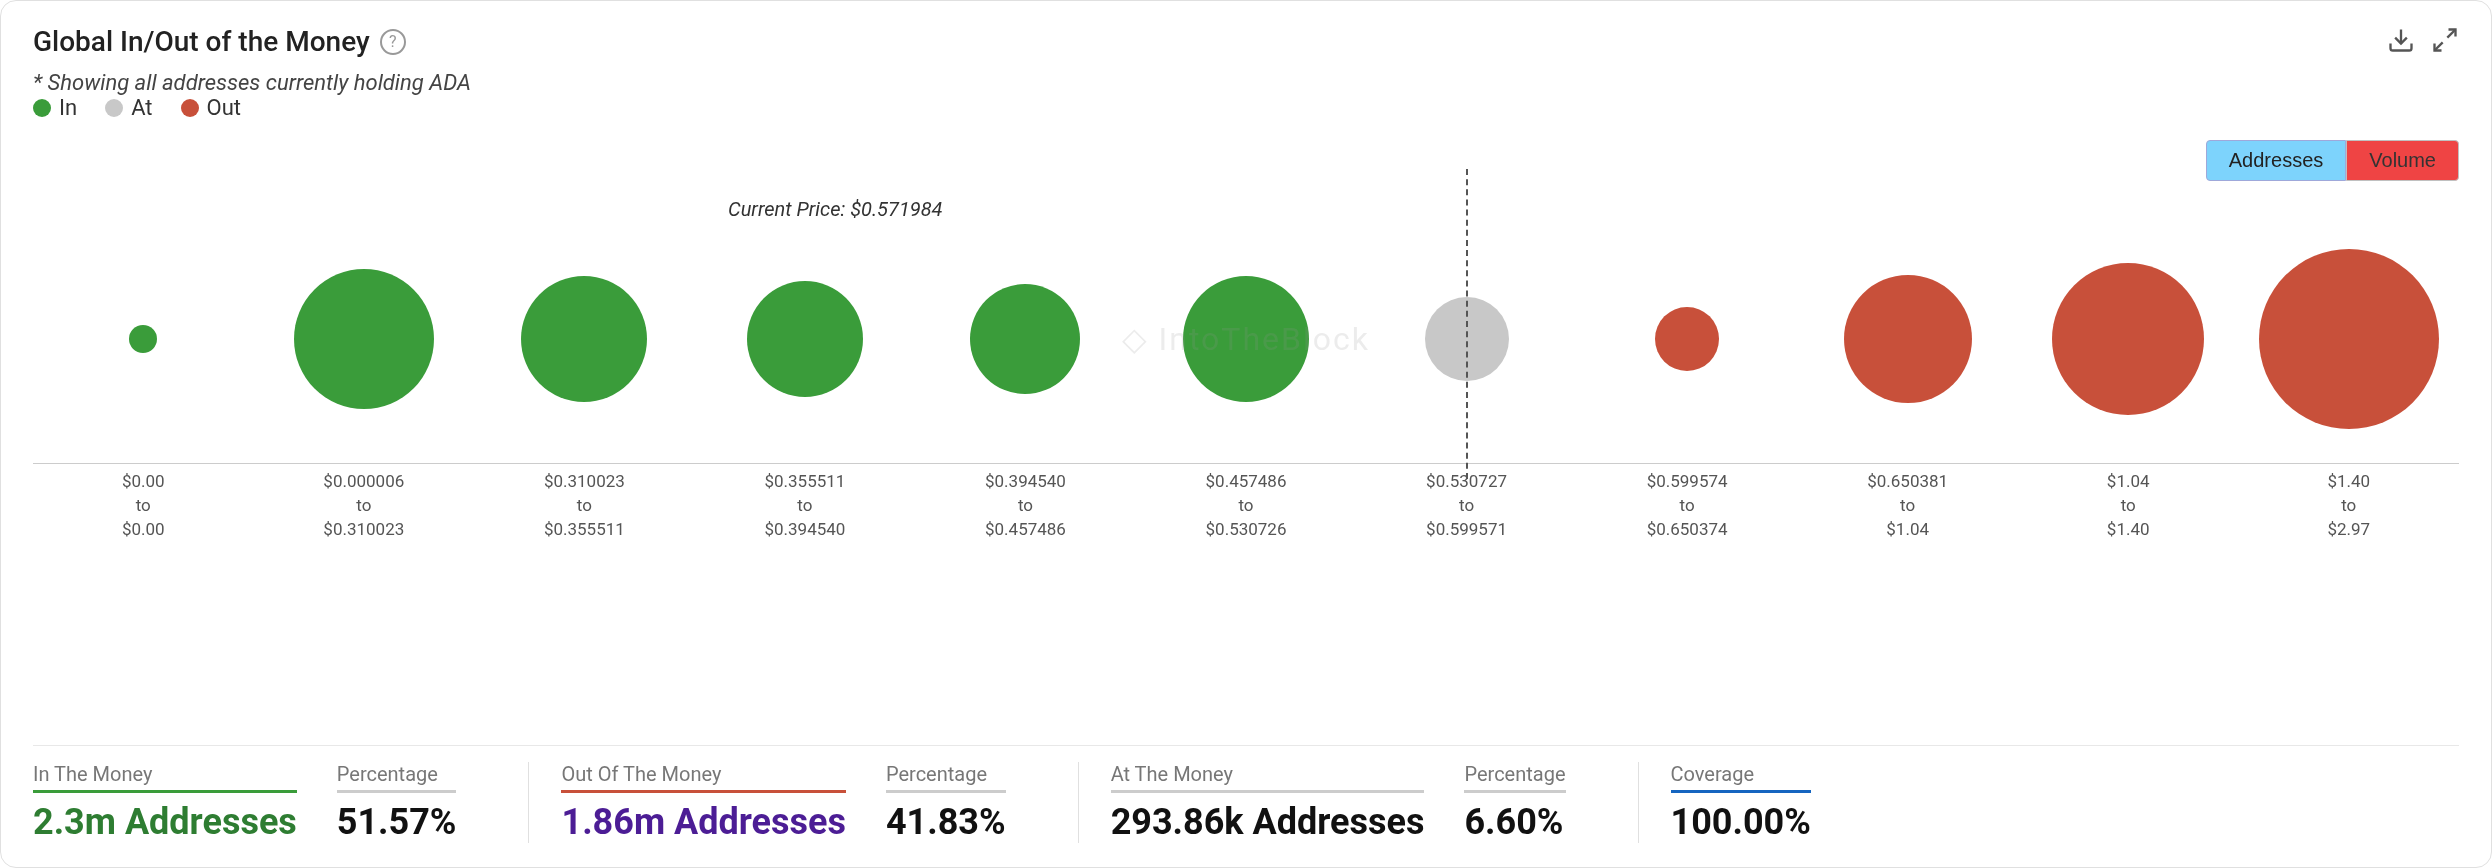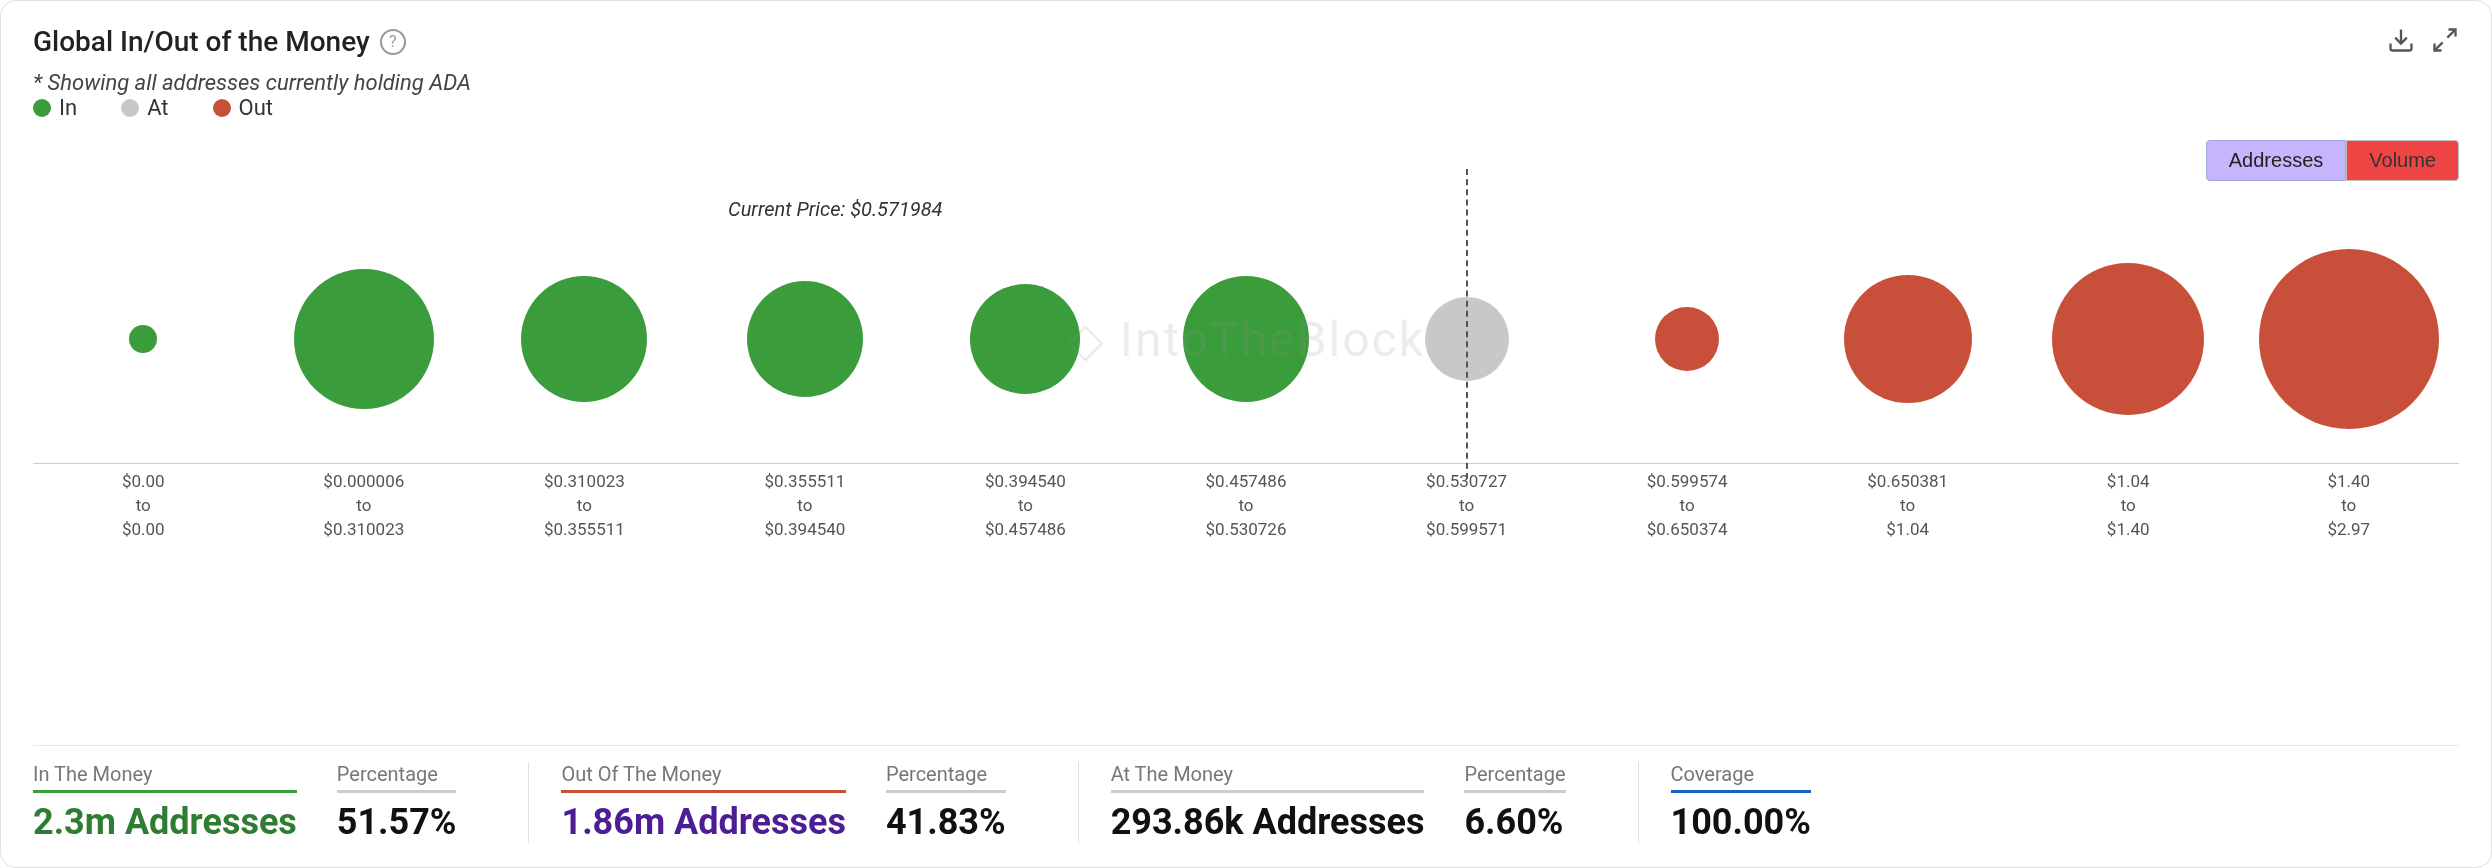--- a/index.html
+++ b/index.html
@@ -59,21 +59,21 @@
       color: #555;
     }
     .subtitle {
       font-size: 22px;
       color: #444;
       font-style: italic;
     }
     .legend {
       display: flex;
       align-items: center;
-      gap: 44px;
+      gap: 28px;
       margin-bottom: 20px;
     }
     .legend-item {
       display: flex;
       align-items: center;
       gap: 8px;
       font-size: 22px;
       color: #333;
     }
     .legend-dot {
@@ -89,21 +89,21 @@
     }
     .toggle-btn {
       padding: 8px 22px;
       font-size: 20px;
       border: 1px solid #c0c0c0;
       background: #ef4444;
       cursor: pointer;
       color: #333;
     }
     .toggle-btn.active {
-      background: #c4b5fd;
+      background: #7dd3fc;
       border-color: #9fa8da;
       color: #222;
     }
     .toggle-btn:first-child {
       border-radius: 4px 0 0 4px;
     }
     .toggle-btn:last-child {
       border-radius: 0 4px 4px 0;
     }
     .chart-area {
@@ -169,21 +169,21 @@
       text-align: center;
       font-size: 17px;
       color: #555;
       line-height: 1.4;
     }
     .watermark {
       position: absolute;
       top: 50%;
       left: 50%;
       transform: translate(-50%, -50%);
-      font-size: 48px;
+      font-size: 32px;
       color: rgba(150,150,150,0.18);
       white-space: nowrap;
       pointer-events: none;
       z-index: 1;
       letter-spacing: 2px;
     }
     .stats-row {
       display: flex;
       align-items: center;
       gap: 0;

